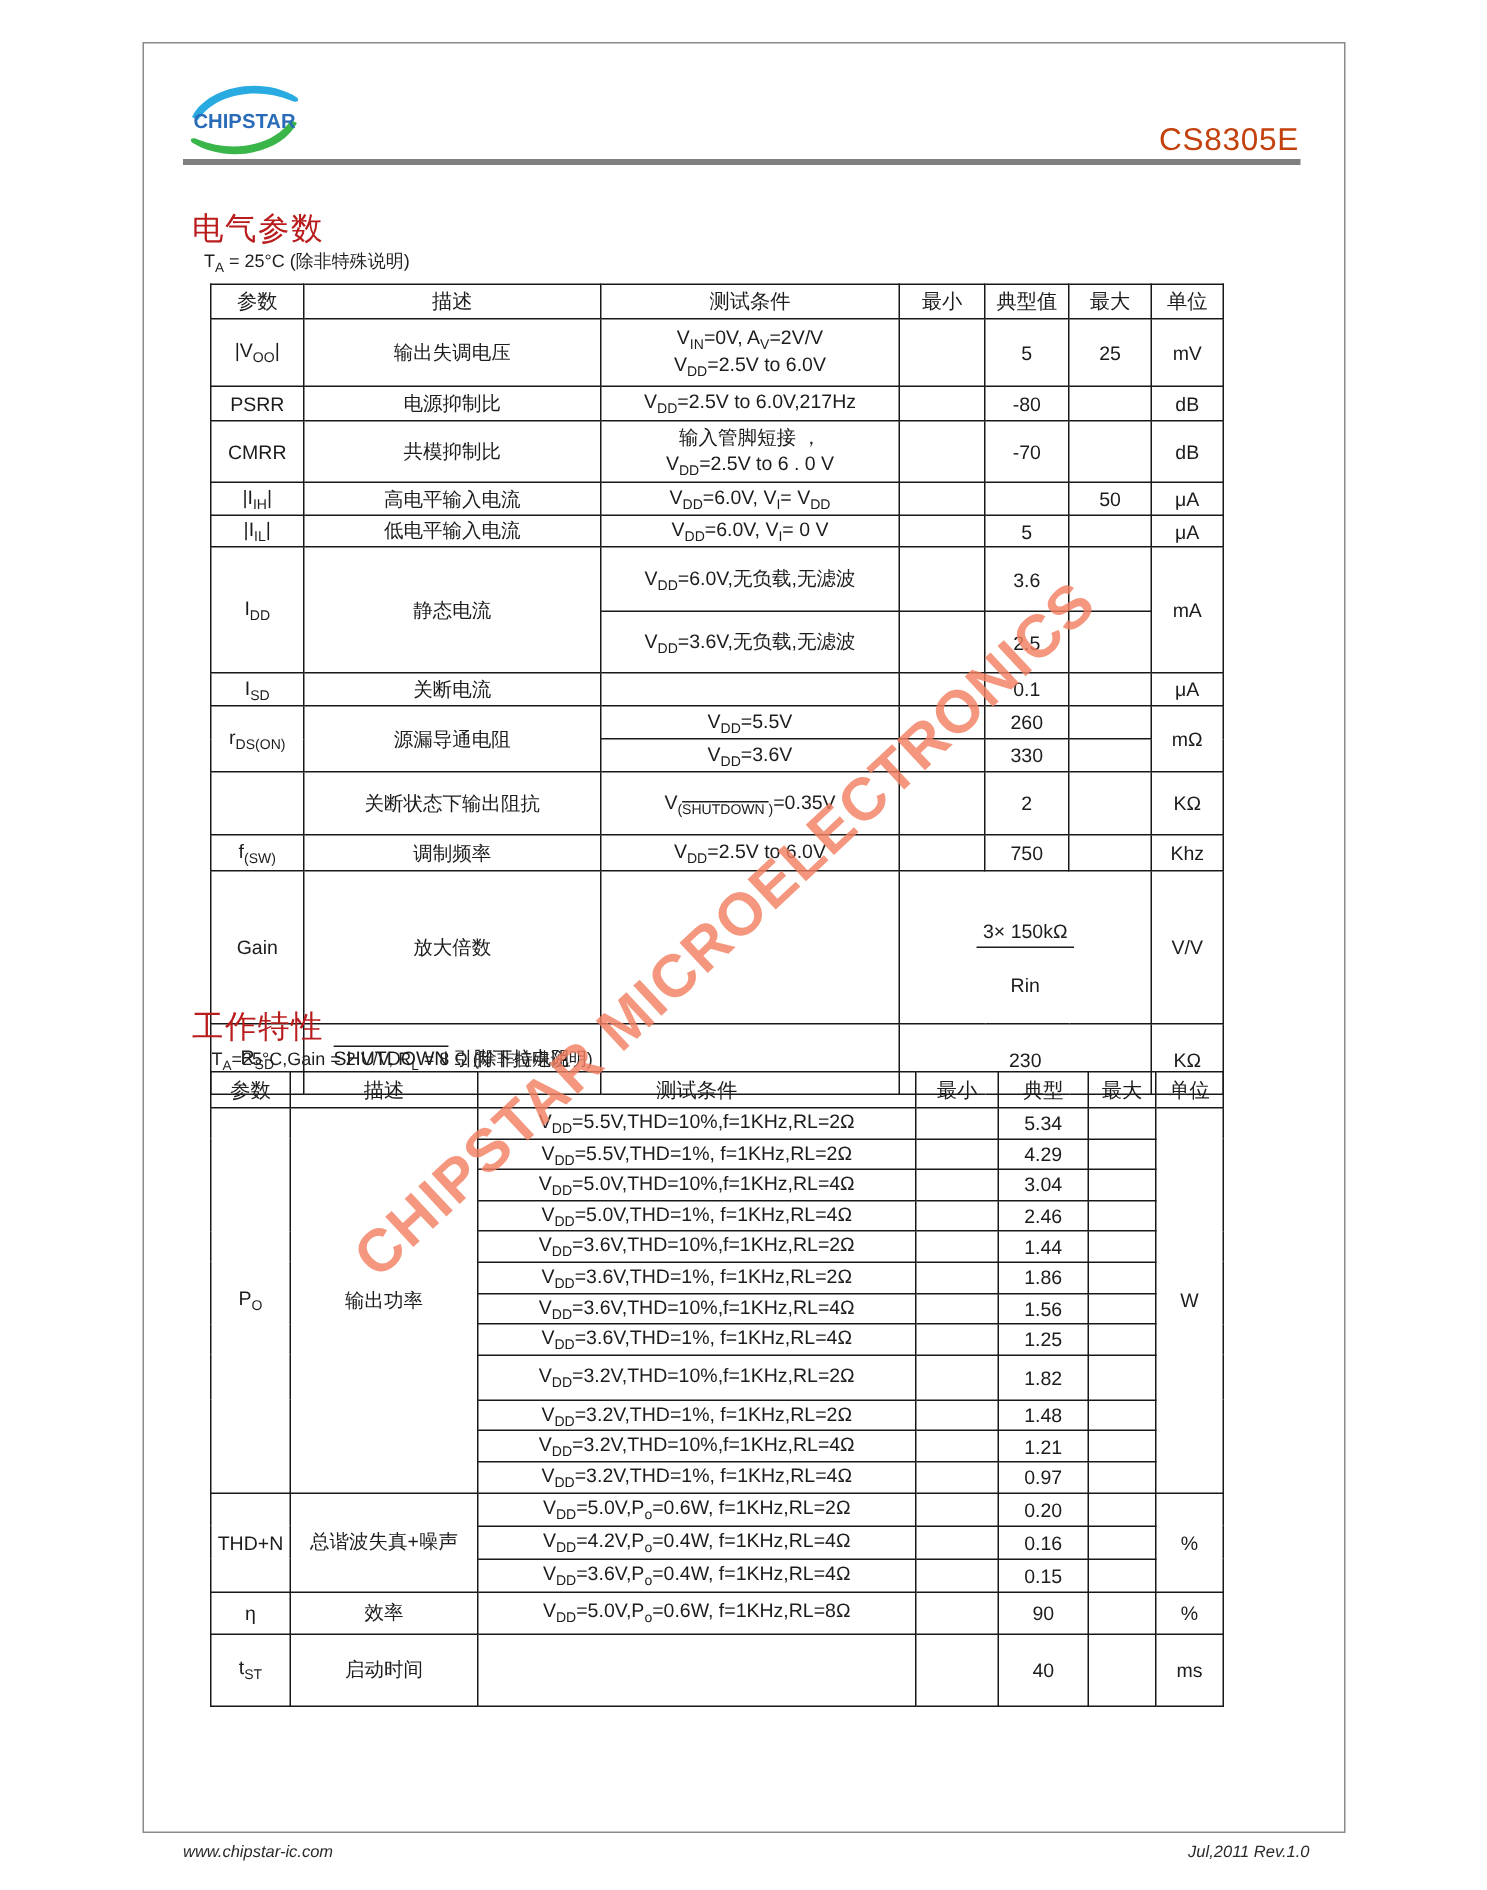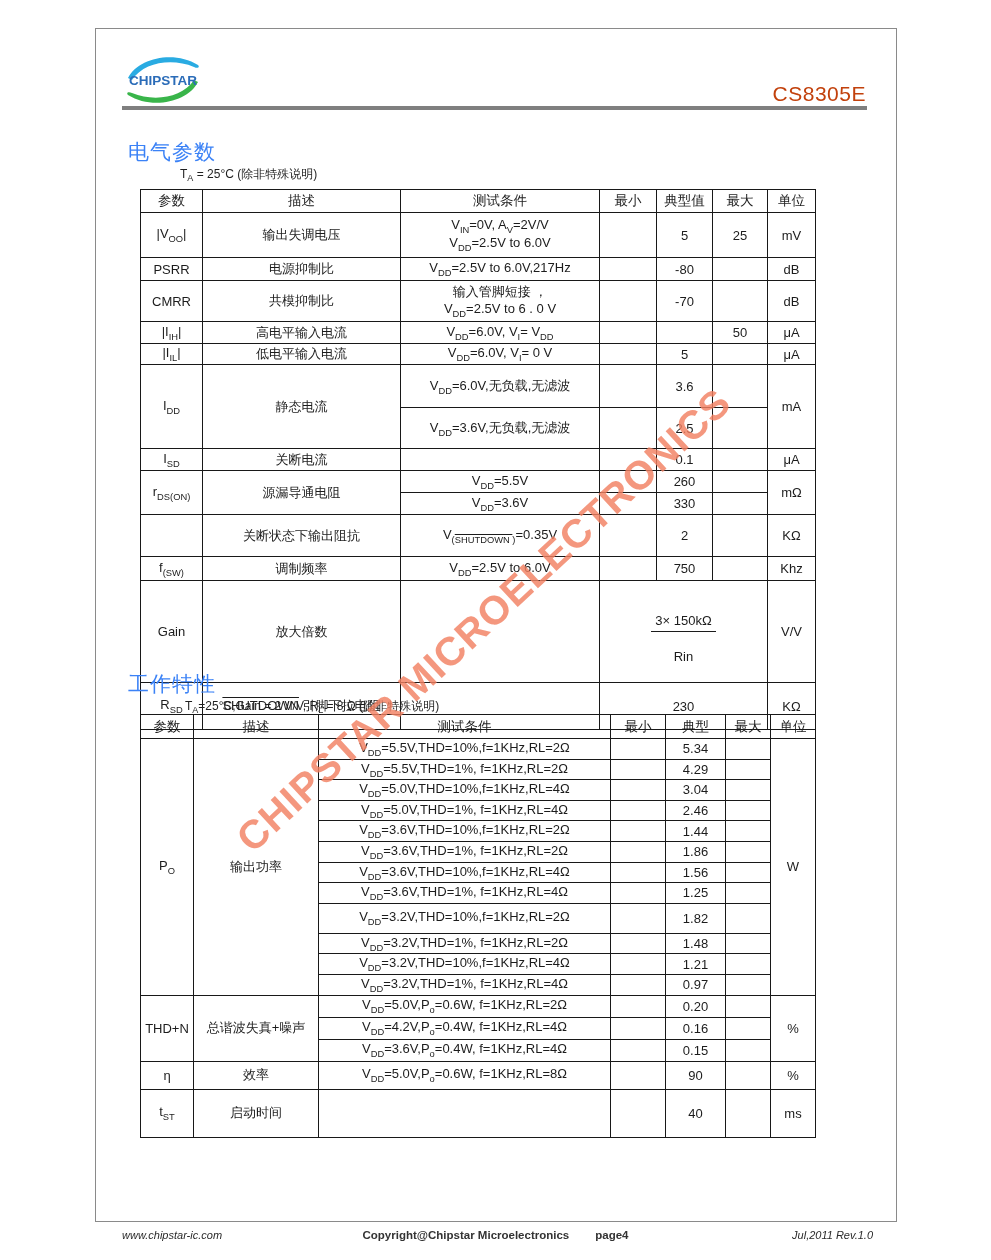--- a/index.html
+++ b/index.html
@@ -11,22 +11,22 @@
 
   
   .logo { position:absolute; left:124px; top:52px; width:78px; height:56px; }
   .company { position:absolute; left:200px; top:57px; line-height:1.15; }
   .company-cn { font-size:17.5px; letter-spacing:4px; color:#4e565b; font-weight:bold; }
   .company-en { font-size:16px; color:#4e565b; font-weight:bold; margin-top:3px; }
   .part-number { position:absolute; top:82px; right:125px; font-size:21px; color:#c2410c; letter-spacing:0.5px; }
   .hrule { position:absolute; left:122px; top:106px; width:745px; height:4px; background:#7f7f7f; }
 
   
-  .sec-title { position:absolute; font-size:21px; color:#3b82f6; letter-spacing:1px; }
-  .sec-note  { position:absolute; font-size:12px; color:#1f1f1f;margin-left:44px; }
+  .sec-title { position:absolute; font-size:21px; color:#b91c1c; letter-spacing:1px; }
+  .sec-note  { position:absolute; font-size:12px; color:#1f1f1f; }
   .sec-note sub { font-size:0.75em; }
 
   
   table { border-collapse:collapse; table-layout:fixed; position:absolute; background:transparent;padding-left:28px; }
   td, th { border:1px solid #181818; font-size:13px; font-weight:normal; text-align:center;
            vertical-align:middle; padding:1px 3px; color:#1c1c1c; white-space:pre-line; }
   table { border:1.5px solid #181818; }
   th { font-size:13.5px; }
   sub { font-size:0.72em; }
   .ovl { text-decoration:overline; }
@@ -346,17 +346,14 @@
       <td>40</td>
       <td></td>
       <td>ms</td>
     </tr>
   </tbody>
     </table>
 
   <div class="watermark">CHIPSTAR MICROELECTRONICS</div>
 
   <div class="footer-item f-left">www.chipstar-ic.com</div>
-  <div class="footer-item f-center">
-    <span>Copyright@Chipstar Microelectronics</span><span class="gap"></span><span>page4</span>
-  </div>
   <div class="footer-item f-right">Jul,2011  Rev.1.0</div>
 </div>
 
 </body></html>

